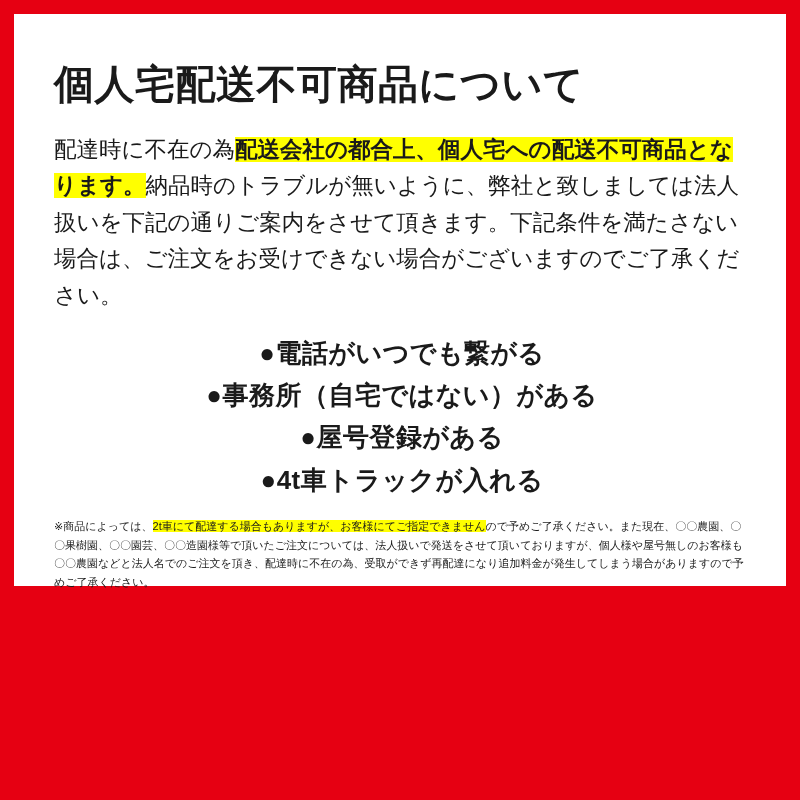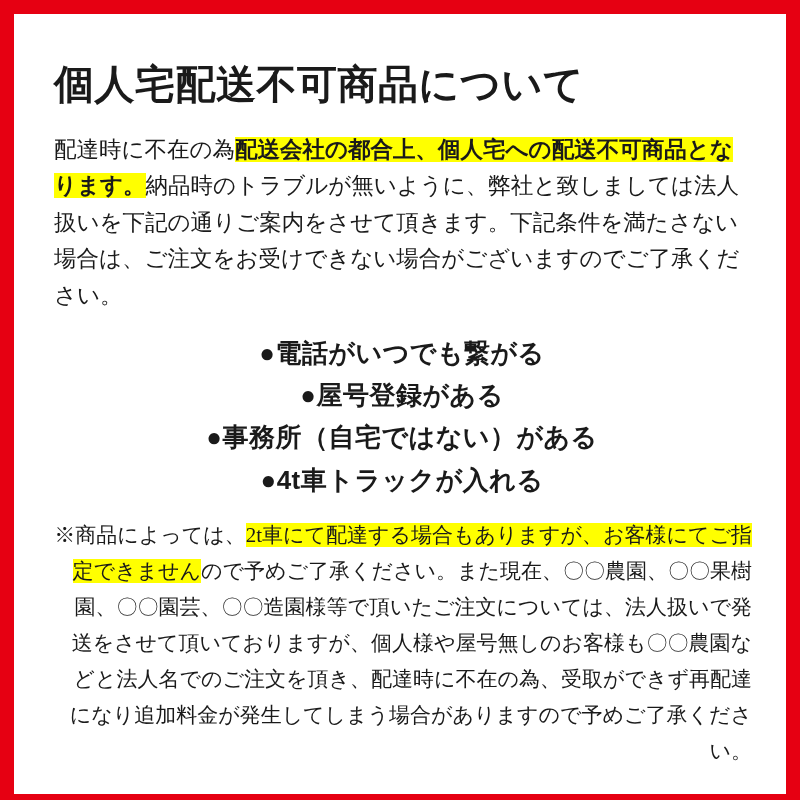--- a/index.html
+++ b/index.html
@@ -11,21 +11,21 @@
     height: 800px;
     background: #e60012;
     font-family: "Liberation Sans", "DejaVu Sans", sans-serif;
     overflow: hidden;
   }
   .page {
     position: absolute;
     left: 14px;
     top: 14px;
     width: 772px;
-    height: 780px;
+    height: 572px;
     background: #ffffff;
     box-sizing: border-box;
     padding: 30px 34px 20px 34px;
   }
   .title {
     font-size: 40px;
     font-weight: bold;
     color: #1a1a1a;
     letter-spacing: 0.5px;
     line-height: 1.1;
@@ -51,47 +51,46 @@
   }
   .bullets li {
     font-size: 26px;
     font-weight: bold;
     color: #1a1a1a;
     line-height: 1.62;
     letter-spacing: 0.5px;
     white-space: nowrap;
   }
   .note {
-    font-size: 21px;
+    font-size: 11px;
     color: #1a1a1a;
     line-height: 1.72;
     margin: 16px 0 0 6px;
-    text-align: right;
-    font-family: Liberation Serif, serif;
+    text-align: left;
   }
   .note .hl {
     background: #ffff00;
     font-weight: normal;
   }
 </style>
 </head>
 <body>
 
 <div class="page">
 
   <h1 class="title">個人宅配送不可商品について</h1>
 
   <p class="body-text">
     <span>配達時に不在の為</span><span class="hl">配送会社の都合上、個人宅への配送不可商品となります。</span><span>納品時のトラブルが無いように、弊社と致しましては法人扱いを下記の通りご案内をさせて頂きます。下記条件を満たさない場合は、ご注文をお受けできない場合がございますのでご了承ください。</span>
   </p>
 
   <ul class="bullets">
     <li>●電話がいつでも繋がる</li>
+    <li>●事務所（自宅ではない）がある</li>
     <li>●屋号登録がある</li>
-    <li>●事務所（自宅ではない）がある</li>
     <li>●4t車トラックが入れる</li>
   </ul>
 
   <p class="note">
     <span>※商品によっては、</span><span class="hl">2t車にて配達する場合もありますが、お客様にてご指定できません</span><span>ので予めご了承ください。また現在、〇〇農園、〇〇果樹園、〇〇園芸、〇〇造園様等で頂いたご注文については、法人扱いで発送をさせて頂いておりますが、個人様や屋号無しのお客様も〇〇農園などと法人名でのご注文を頂き、配達時に不在の為、受取ができず再配達になり追加料金が発生してしまう場合がありますので予めご了承ください。</span>
   </p>
 
 </div>
 
 </body></html>

